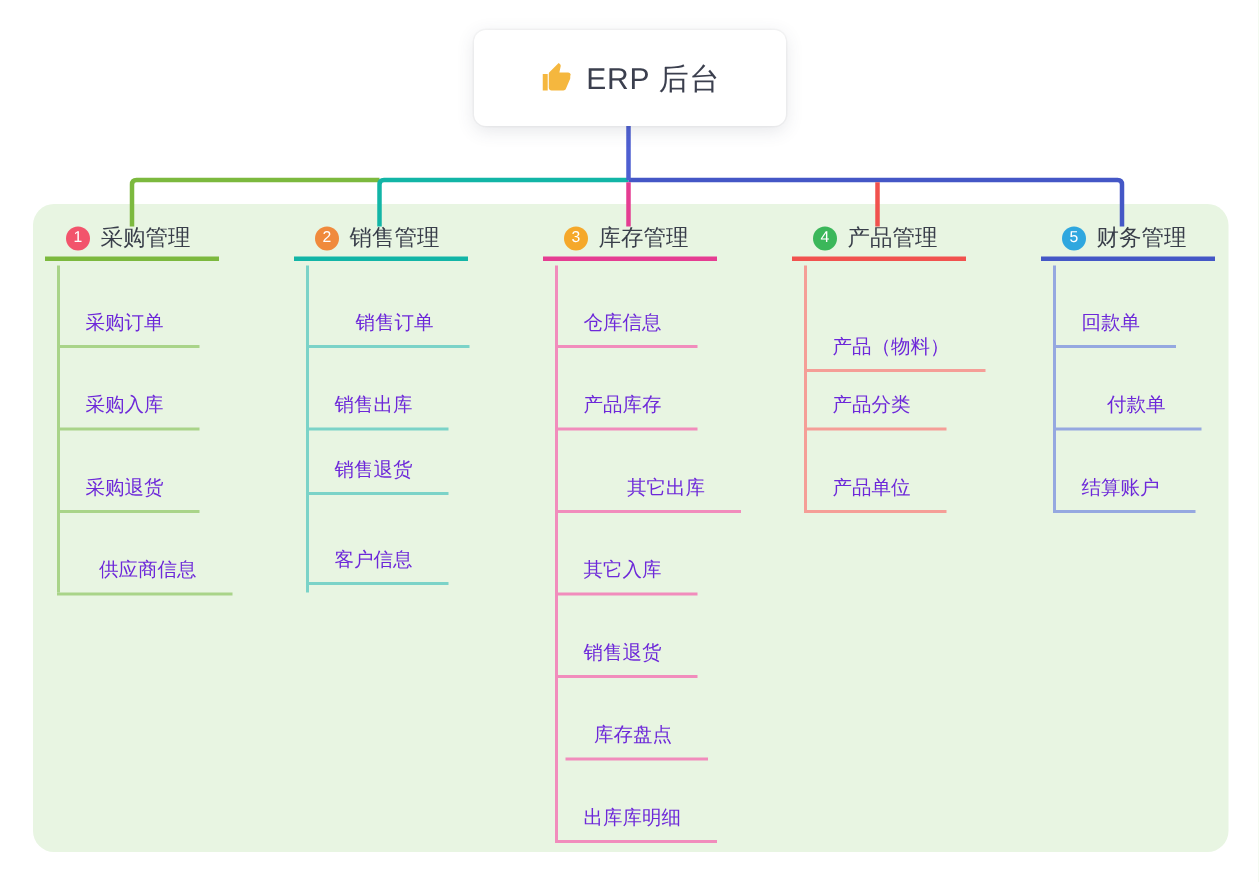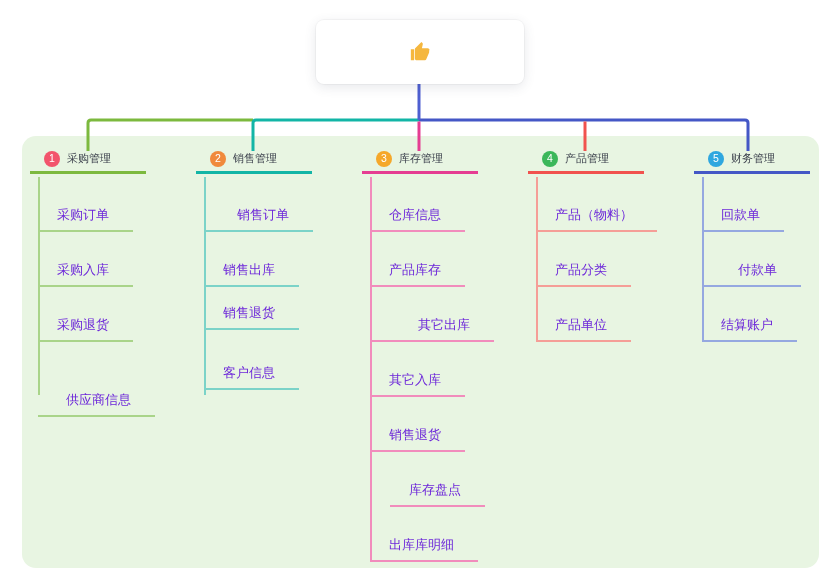--- a/index.html
+++ b/index.html
@@ -23,21 +23,21 @@
   .thumb{width:22px;height:22px;display:block;}
   .topic{
     position:absolute;height:28px;box-sizing:border-box;
     display:flex;align-items:center;gap:7px;padding-left:14px;
   }
   .badge{
     width:16px;height:16px;border-radius:50%;flex:0 0 16px;
     display:flex;align-items:center;justify-content:center;
     color:#fff;font-size:10.5px;line-height:1;
   }
-  .topic-label{font-size:11px;color:#393e4a;white-space:nowrap;}
+  .topic-label{font-size:15px;color:#393e4a;white-space:nowrap;}
   .child{
     position:absolute;height:32px;box-sizing:content-box;
     display:flex;align-items:flex-end;
     padding:0 24px 6px 19px;white-space:nowrap;
   }
   .child-label{font-size:13px;color:#6d28d9;}
   .vline{position:absolute;width:2px;}
 </style>
 </head>
 <body>
@@ -50,38 +50,39 @@
     <path d="M 419 120 H 745 Q 748 120 748 123 V 151" stroke="#4457c6" stroke-width="3" fill="none"></path>
     <path d="M 585 121.5 V 151" stroke="#f1524e" stroke-width="3" fill="none"></path>
     <path d="M 419 121.5 V 151" stroke="#e53d92" stroke-width="3" fill="none"></path>
     <path d="M 419 84 V 120" stroke="#4e5fd1" stroke-width="3" fill="none"></path>
   </svg>
 
 <div class="root-card">
   <svg class="thumb" viewBox="0 0 24 24">
     <path d="M2 21h3.6V9H2v12zm20.4-11c0-1.1-.9-2-2-2h-6.3l.95-4.57.03-.32c0-.41-.17-.79-.44-1.06L13.57 1 7 7.59C6.6 7.95 6.4 8.45 6.4 9v10c0 1.1.9 2 2 2h8.6c.83 0 1.54-.5 1.84-1.22l3.02-7.05c.09-.23.14-.47.14-.73v-2z" fill="#f5b73e"></path>
   </svg>
+  <span class="root-title">ERP 后台</span>
 </div>
 
 <div id="branches">
     <div class="topic" style="left: 30px; top: 146px; width: 116px; border-bottom: 3px solid rgb(124, 185, 62);">
       <span class="badge" style="background: rgb(242, 84, 108);">1</span>
       <span class="topic-label">采购管理</span>
     </div>
     <div class="vline" style="left: 38px; top: 177px; height: 218px; background: rgb(169, 212, 137);"></div>
     <div class="child" style="left: 38px; top: 192px; border-bottom: 2px solid rgb(169, 212, 137);">
       <span class="child-label">采购订单</span>
     </div>
     <div class="child" style="left: 38px; top: 247px; border-bottom: 2px solid rgb(169, 212, 137);">
       <span class="child-label">采购入库</span>
     </div>
     <div class="child" style="left: 38px; top: 302px; border-bottom: 2px solid rgb(169, 212, 137);">
       <span class="child-label">采购退货</span>
     </div>
-    <div class="child" style="left: 38px; top: 377px; border-bottom: 2px solid rgb(169, 212, 137); padding-left: 28px;">
+    <div class="child" style="left: 38px; top: 357px; border-bottom: 2px solid rgb(169, 212, 137); padding-left: 28px;">
       <span class="child-label">供应商信息</span>
     </div>
     <div class="topic" style="left: 196px; top: 146px; width: 116px; border-bottom: 3px solid rgb(18, 181, 166);">
       <span class="badge" style="background: rgb(240, 138, 60);">2</span>
       <span class="topic-label">销售管理</span>
     </div>
     <div class="vline" style="left: 204px; top: 177px; height: 218px; background: rgb(123, 211, 200);"></div>
     <div class="child" style="left: 204px; top: 192px; border-bottom: 2px solid rgb(123, 211, 200); padding-left: 33px;">
       <span class="child-label">销售订单</span>
     </div>
@@ -107,32 +108,32 @@
     </div>
     <div class="child" style="left: 370px; top: 302px; border-bottom: 2px solid rgb(241, 140, 188); padding-left: 48px;">
       <span class="child-label">其它出库</span>
     </div>
     <div class="child" style="left: 370px; top: 357px; border-bottom: 2px solid rgb(241, 140, 188);">
       <span class="child-label">其它入库</span>
     </div>
     <div class="child" style="left: 370px; top: 412px; border-bottom: 2px solid rgb(241, 140, 188);">
       <span class="child-label">销售退货</span>
     </div>
-    <div class="child" style="left: 390px; top: 467px; border-bottom: 2px solid rgb(241, 140, 188); text-align: center;">
+    <div class="child" style="left: 377px; top: 467px; border-bottom: 2px solid rgb(241, 140, 188); text-align: center;">
       <span class="child-label">库存盘点</span>
     </div>
     <div class="child" style="left: 370px; top: 522px; border-bottom: 2px solid rgb(241, 140, 188);">
       <span class="child-label">出库库明细</span>
     </div>
     <div class="topic" style="left: 528px; top: 146px; width: 116px; border-bottom: 3px solid rgb(241, 82, 78);">
       <span class="badge" style="background: rgb(59, 183, 90);">4</span>
       <span class="topic-label">产品管理</span>
     </div>
     <div class="vline" style="left: 536px; top: 177px; height: 163px; background: rgb(245, 158, 151);"></div>
-    <div class="child" style="left: 536px; top: 192px; border-bottom: 2px solid rgb(245, 158, 151);">
+    <div class="child" style="left: 536px; top: 208px; border-bottom: 2px solid rgb(245, 158, 151);">
       <span class="child-label">产品（物料）</span>
     </div>
     <div class="child" style="left: 536px; top: 247px; border-bottom: 2px solid rgb(245, 158, 151);">
       <span class="child-label">产品分类</span>
     </div>
     <div class="child" style="left: 536px; top: 302px; border-bottom: 2px solid rgb(245, 158, 151);">
       <span class="child-label">产品单位</span>
     </div>
     <div class="topic" style="left: 694px; top: 146px; width: 116px; border-bottom: 3px solid rgb(68, 87, 198);">
       <span class="badge" style="background: rgb(47, 167, 223);">5</span>

